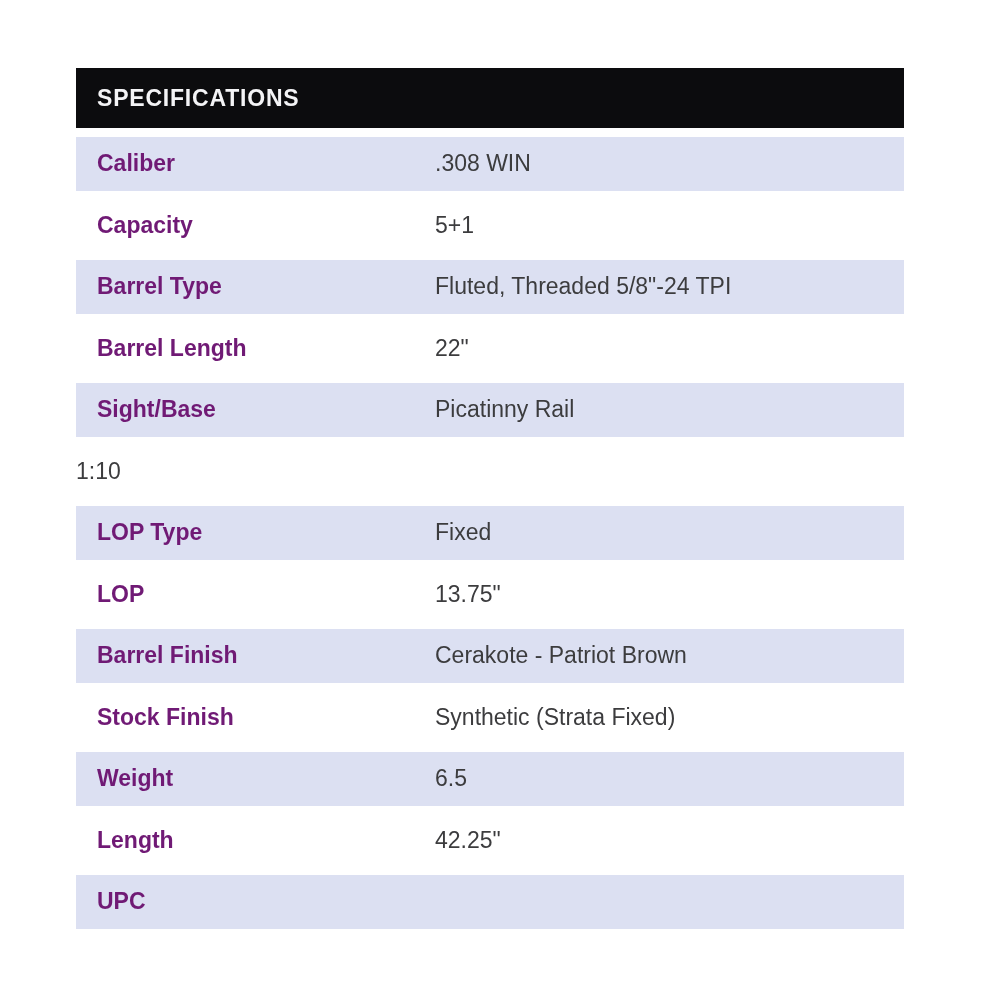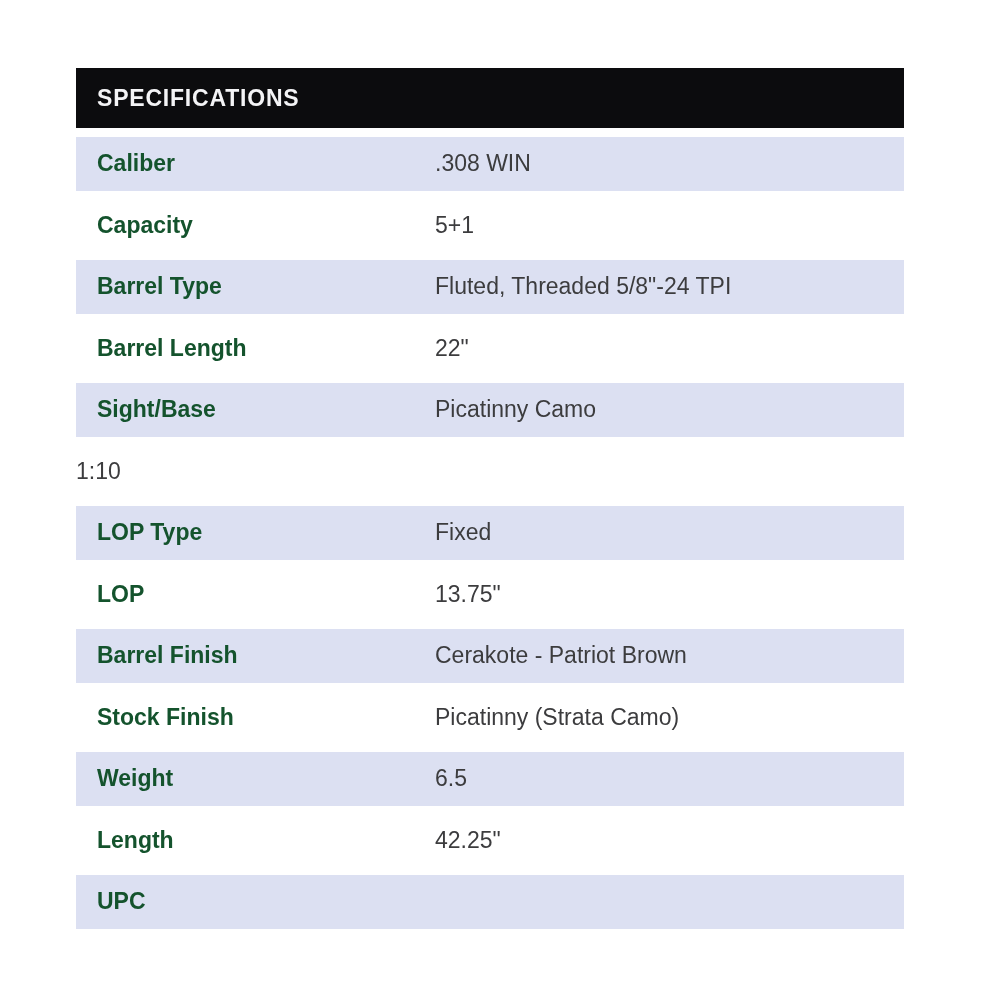--- a/index.html
+++ b/index.html
@@ -46,21 +46,21 @@
     border-top: 4px solid #ffffff;
     border-bottom: 4px solid #ffffff;
     background-clip: padding-box;
   }
   .spec-label {
     box-sizing: border-box;
     width: 359px;
     padding-left: 21px;
     font-size: 23px;
     font-weight: 700;
-    color: #14532d;
+    color: #701a75;
     white-space: nowrap;
   }
   .spec-value {
     font-size: 23px;
     font-weight: 400;
     color: #3c3c3e;
     white-space: nowrap;
   }
 </style>
 </head>
@@ -85,40 +85,40 @@
       <div class="spec-row shaded">
         <span class="spec-label">Barrel Type</span>
         <span class="spec-value">Fluted, Threaded 5/8"-24 TPI</span>
       </div>
       <div class="spec-row">
         <span class="spec-label">Barrel Length</span>
         <span class="spec-value">22"</span>
       </div>
       <div class="spec-row shaded">
         <span class="spec-label">Sight/Base</span>
-        <span class="spec-value">Picatinny Camo</span>
+        <span class="spec-value">Picatinny Rail</span>
       </div>
       <div class="spec-row">
         <span class="spec-value">1:10</span>
       </div>
       <div class="spec-row shaded">
         <span class="spec-label">LOP Type</span>
         <span class="spec-value">Fixed</span>
       </div>
       <div class="spec-row">
         <span class="spec-label">LOP</span>
         <span class="spec-value">13.75"</span>
       </div>
       <div class="spec-row shaded">
         <span class="spec-label">Barrel Finish</span>
         <span class="spec-value">Cerakote - Patriot Brown</span>
       </div>
       <div class="spec-row">
         <span class="spec-label">Stock Finish</span>
-        <span class="spec-value">Picatinny (Strata Camo)</span>
+        <span class="spec-value">Synthetic (Strata Fixed)</span>
       </div>
       <div class="spec-row shaded">
         <span class="spec-label">Weight</span>
         <span class="spec-value">6.5</span>
       </div>
       <div class="spec-row">
         <span class="spec-label">Length</span>
         <span class="spec-value">42.25"</span>
       </div>
       <div class="spec-row shaded">

